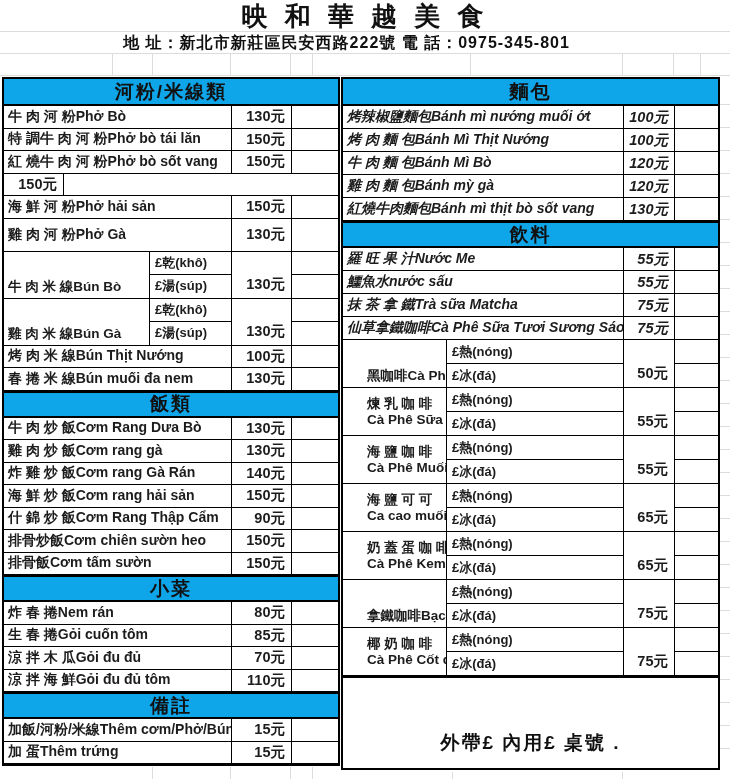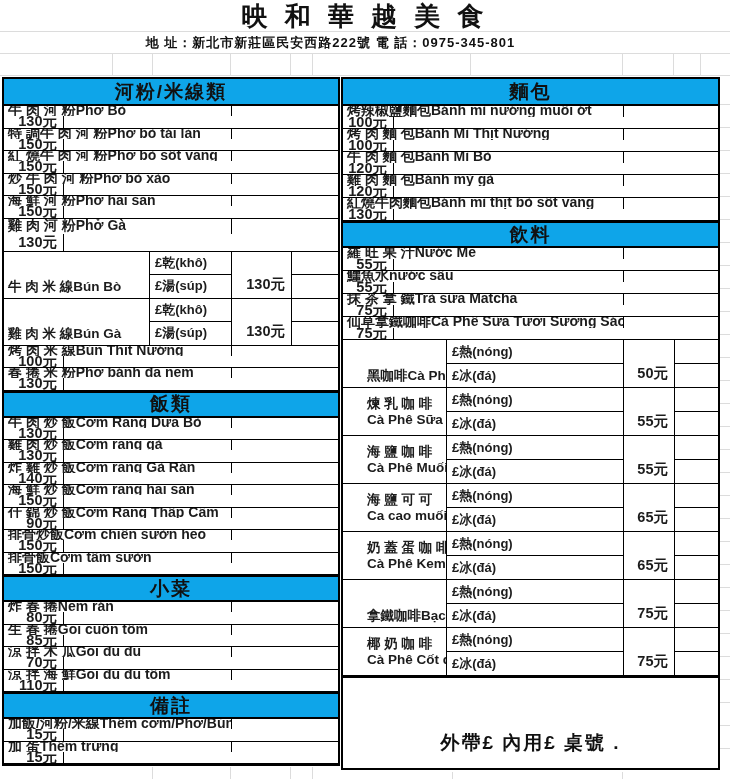--- a/index.html
+++ b/index.html
@@ -8,40 +8,40 @@
     font-family:"Liberation Sans","DejaVu Sans",sans-serif;
     font-weight:700;color:#1c1c1c;position:relative;overflow:hidden;
   }
   .gl{position:absolute;background:#dcdcdc;}
   .title{
     position:absolute;top:1px;left:0;width:730px;height:31px;
     display:flex;align-items:center;justify-content:center;
     font-size:26px;letter-spacing:5px;color:#111;
   }
   .address{
-    position:absolute;top:33px;left:0;width:661px;height:20px;
+    position:absolute;top:33px;left:16px;width:661px;height:20px;
     display:flex;align-items:center;justify-content:center;
-    font-size:13px;letter-spacing:1px;color:#111;
+    font-size:16px;letter-spacing:1px;color:#111;
   }
   .tbl{
     position:absolute;top:77px;background:#fff;
     border:2px solid #000;box-sizing:border-box;
   }
   .t-left{left:2px;width:338px;}
   .t-right{left:341px;width:379px;}
   .sec-header{
     height:27px;background:#0ea5e9;box-sizing:border-box;
     border-top:2px solid #000;border-bottom:2px solid #000;
     display:flex;align-items:center;justify-content:center;
     font-size:19px;letter-spacing:2px;color:#111;
   }
   .sec-header.first{border-top:none;}
   .row{display:flex;border-bottom:1px solid #000;box-sizing:border-box;}
-  .item-row{height:22.5px;flex-direction:column;}
-  .t-right .item-row{height:23px;}
+  .item-row{height:22.5px;}
+  .t-right .item-row{height:23px;font-style:italic;}
   .pair-row{height:47px;}
   .t-right .pair-row{height:48px;}
   .cell{
     border-right:1px solid #000;box-sizing:border-box;
     display:flex;align-items:center;overflow:hidden;
     padding:0 4px;white-space:nowrap;
   }
   .c-name{font-size:14px;}
   .t-left .c-name{width:228px;}
   .t-right .c-name{width:281px;}
@@ -139,21 +139,20 @@
         <div class="cell c-name">特 調牛 肉 河 粉Phở bò tái lăn</div>
         <div class="cell c-price">150元</div>
         <div class="c-mark"></div>
       </div>
       <div class="row item-row">
         <div class="cell c-name">紅 燒牛 肉 河 粉Phở bò sốt vang</div>
         <div class="cell c-price">150元</div>
         <div class="c-mark"></div>
       </div>
       <div class="row item-row">
-        <div class="cell c-name">炒 牛 肉 河 粉Phở bò xào</div>
         <div class="cell c-price">150元</div>
         <div class="c-mark"></div>
       </div>
       <div class="row item-row">
         <div class="cell c-name">海 鮮 河 粉Phở hải sản</div>
         <div class="cell c-price">150元</div>
         <div class="c-mark"></div>
       </div>
       <div class="row item-row" style="height: 33px;">
         <div class="cell c-name">雞 肉 河 粉Phở Gà</div>
@@ -187,21 +186,21 @@
           <div class="mark top"></div>
           <div class="mark"></div>
         </div>
       </div>
       <div class="row item-row">
         <div class="cell c-name">烤 肉 米 線Bún Thịt Nướng</div>
         <div class="cell c-price">100元</div>
         <div class="c-mark"></div>
       </div>
       <div class="row item-row">
-        <div class="cell c-name">春 捲 米 粉Phở bánh đa nem</div>
+        <div class="cell c-name">春 捲 米 線Bún muối đa nem</div>
         <div class="cell c-price">130元</div>
         <div class="c-mark"></div>
       </div>
       <div class="sec-header">飯類</div>
       <div class="row item-row">
         <div class="cell c-name">牛 肉 炒 飯Cơm Rang Dưa Bò</div>
         <div class="cell c-price">130元</div>
         <div class="c-mark"></div>
       </div>
       <div class="row item-row">

